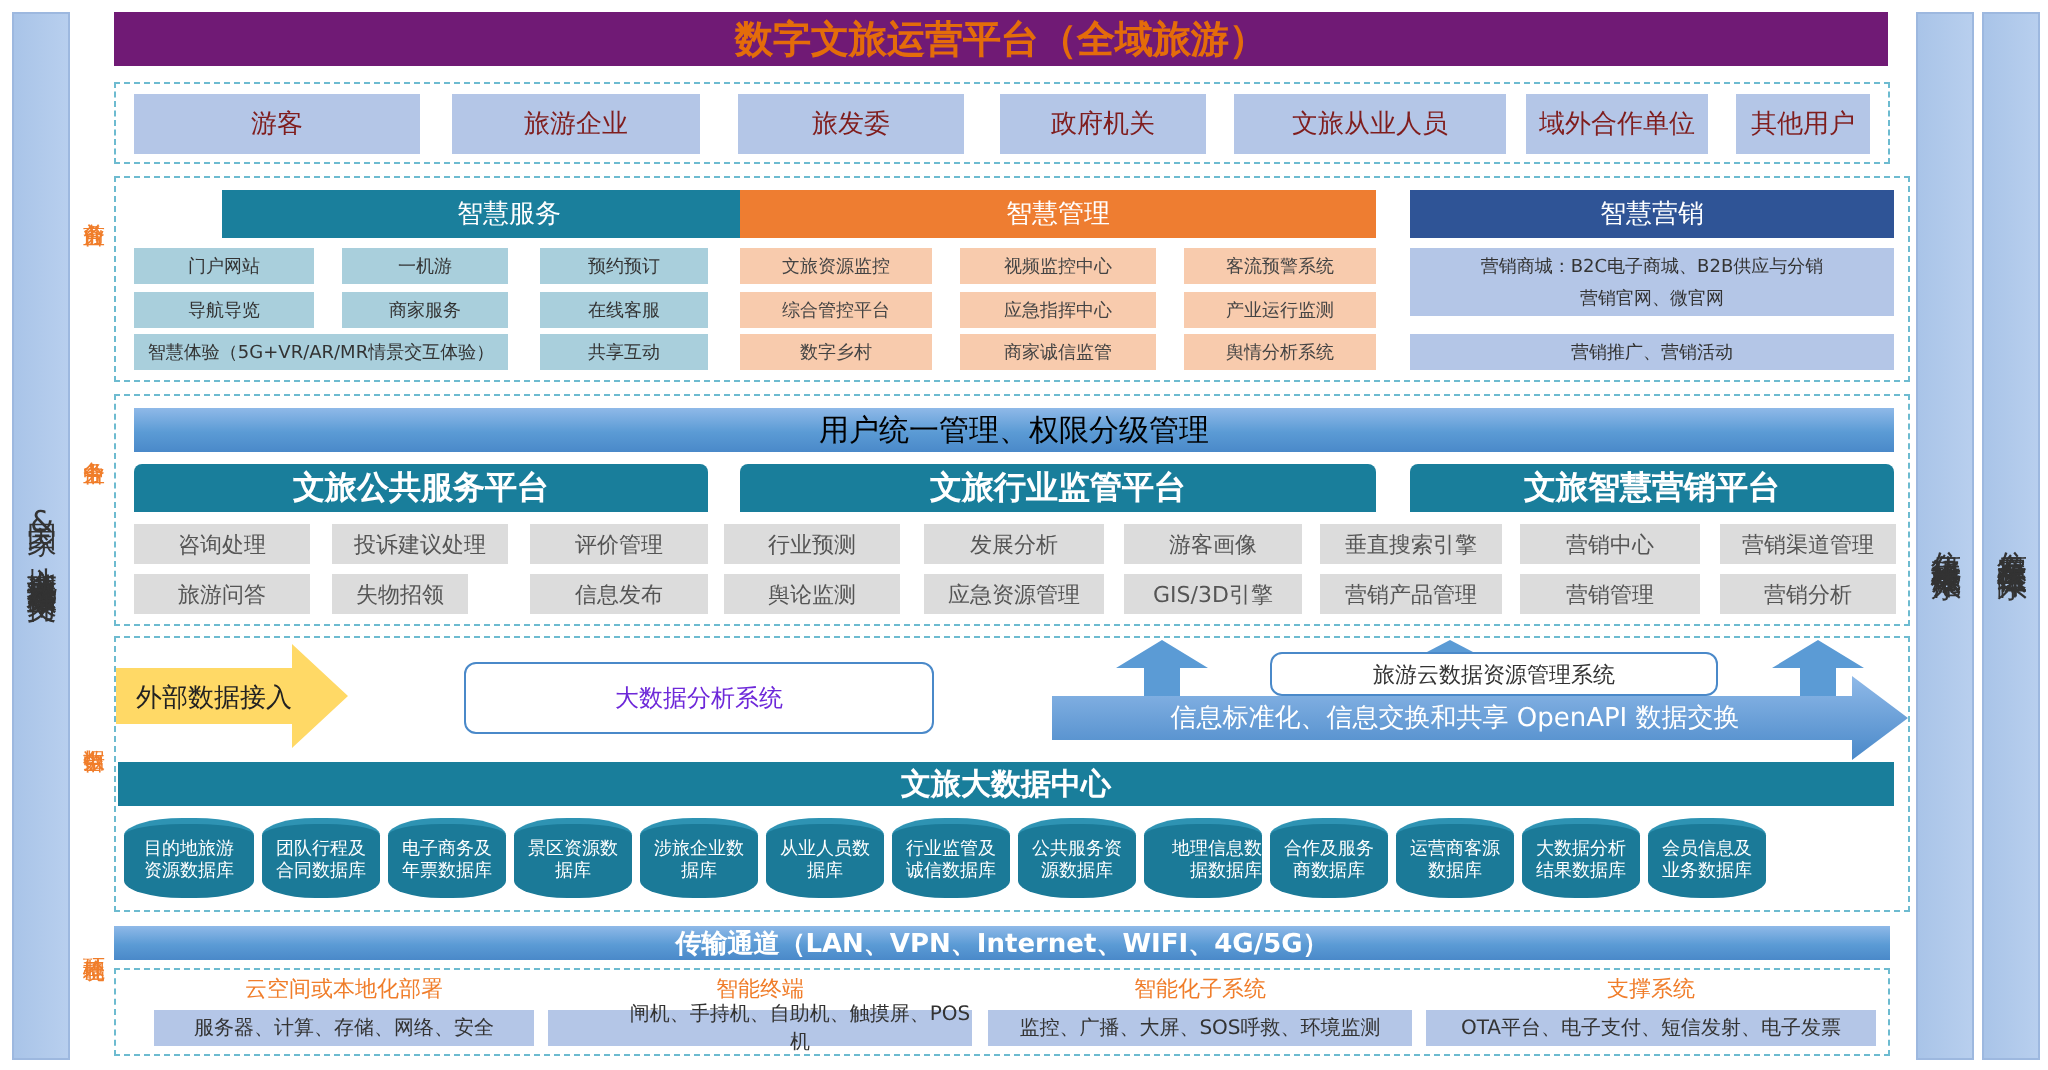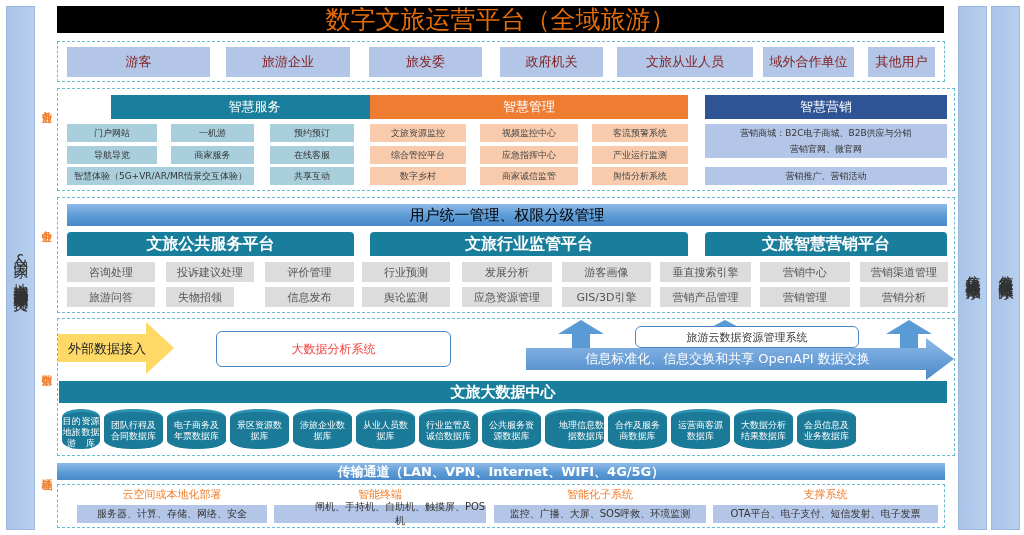--- a/index.html
+++ b/index.html
@@ -6,21 +6,21 @@
   body { width: 1024px; height: 535px; background: #ffffff; font-family: "DejaVu Sans", "Liberation Sans", sans-serif; position: relative; overflow: hidden; color: #333; }
   .abs { position: absolute; }
   .center { display: flex; align-items: center; justify-content: center; text-align: center; }
   .vcol { writing-mode: vertical-rl; text-orientation: upright; display: flex; align-items: center; justify-content: center; letter-spacing: 1px; }
 
   .side-bar { background: linear-gradient(90deg, #a9c4e8, #b8cfee); border: 1px solid #9db8df; color: #333; font-size: 15px; }
   .layer-label { color: #f07d2a; font-size: 11px; line-height: 12px; width: 14px; writing-mode: vertical-rl; text-orientation: upright; }
 
   .dashed { border: 1px dashed #6dbbd0; }
 
-  .title-bar { background: #000000; color: #e46c0a; font-size: 25px; font-weight: normal; }
+  .title-bar { background: #701a75; color: #e46c0a; font-size: 19px; font-weight: bold; }
   .user-box { background: #b4c6e7; color: #7f1d1d; font-size: 13px; }
 
   .hdr-teal { background: #1a7f9c; color: #fff; font-size: 13px; }
   .hdr-orange { background: #ee7d31; color: #fff; font-size: 13px; }
   .hdr-navy { background: #2f5496; color: #fff; font-size: 13px; }
   .cell-teal { background: #a9cfdc; color: #333; font-size: 9px; }
   .cell-orange { background: #f8cbad; color: #444; font-size: 9px; }
   .cell-navy { background: #b4c6e7; color: #333; font-size: 9px; }
 
   .blue-grad { background: linear-gradient(180deg, #8fb9e8 0%, #5b9bd5 55%, #4a89c9 100%); color: #000; }
@@ -119,21 +119,21 @@
 <div class="abs grey-cell center" style="left:760px;top:287px;width:90px;height:20px;">营销管理</div>
 <div class="abs grey-cell center" style="left:860px;top:287px;width:88px;height:20px;">营销分析</div>
 
 <div class="abs dashed" style="left:57px;top:318px;width:898px;height:138px;"></div>
 
 <svg class="abs" style="left:58px;top:322px;" width="120" height="52">
   <polygon points="0,12 88,12 88,0 116,26 88,52 88,40 0,40" fill="#ffd966"></polygon>
 </svg>
 <div class="abs" style="left:68px;top:340px;font-size:13px;color:#222;">外部数据接入</div>
 
-<div class="abs center" style="left:216px;top:331px;width:235px;height:36px;border:1px solid #4a89c9;border-radius:6px;background:#fff;font-size:12px;color:#ef4444;">大数据分析系统</div>
+<div class="abs center" style="left:232px;top:331px;width:235px;height:36px;border:1px solid #4a89c9;border-radius:6px;background:#fff;font-size:12px;color:#6d28d9;">大数据分析系统</div>
 
 <svg class="abs" style="left:556px;top:318px;" width="50" height="32">
   <polygon points="25,2 48,16 34,16 34,32 16,32 16,16 2,16" fill="#5b9bd5"></polygon>
 </svg>
 <svg class="abs" style="left:700px;top:318px;" width="50" height="14">
   <polygon points="25,2 48,14 2,14" fill="#5b9bd5"></polygon>
 </svg>
 <svg class="abs" style="left:884px;top:318px;" width="50" height="32">
   <polygon points="25,2 48,16 34,16 34,32 16,32 16,16 2,16" fill="#5b9bd5"></polygon>
 </svg>
@@ -147,21 +147,21 @@
       <stop offset="1" stop-color="#4a89c9"></stop>
     </linearGradient>
   </defs>
   <polygon points="0,10 400,10 400,0 428,21 400,42 400,32 0,32" fill="url(#xg)"></polygon>
 </svg>
 <div class="abs center" style="left:530px;top:348px;width:395px;height:22px;font-size:13px;color:#fff;">信息标准化、信息交换和共享 OpenAPI 数据交换</div>
 
 <div class="abs center" style="left:59px;top:381px;width:888px;height:22px;background:#197e9b;color:#fff;font-size:15px;font-weight:bold;">文旅大数据中心</div>
 
 <div class="abs" id="db-row" style="left:62px;top:409px;width:888px;height:42px;display:flex;gap:4px;">
-    <div class="db center" style="width: 38px; height: 40px; flex-direction: row; align-items: flex-end;">
+    <div class="db center" style="width: 65px; height: 40px; flex-direction: column;">
       <span>目的地旅游</span>
       <span>资源数据库</span>
     </div>
     <div class="db center" style="width: 59px; height: 40px; flex-direction: column;">
       <span>团队行程及</span>
       <span>合同数据库</span>
     </div>
     <div class="db center" style="width: 59px; height: 40px; flex-direction: column;">
       <span>电子商务及</span>
       <span>年票数据库</span>

